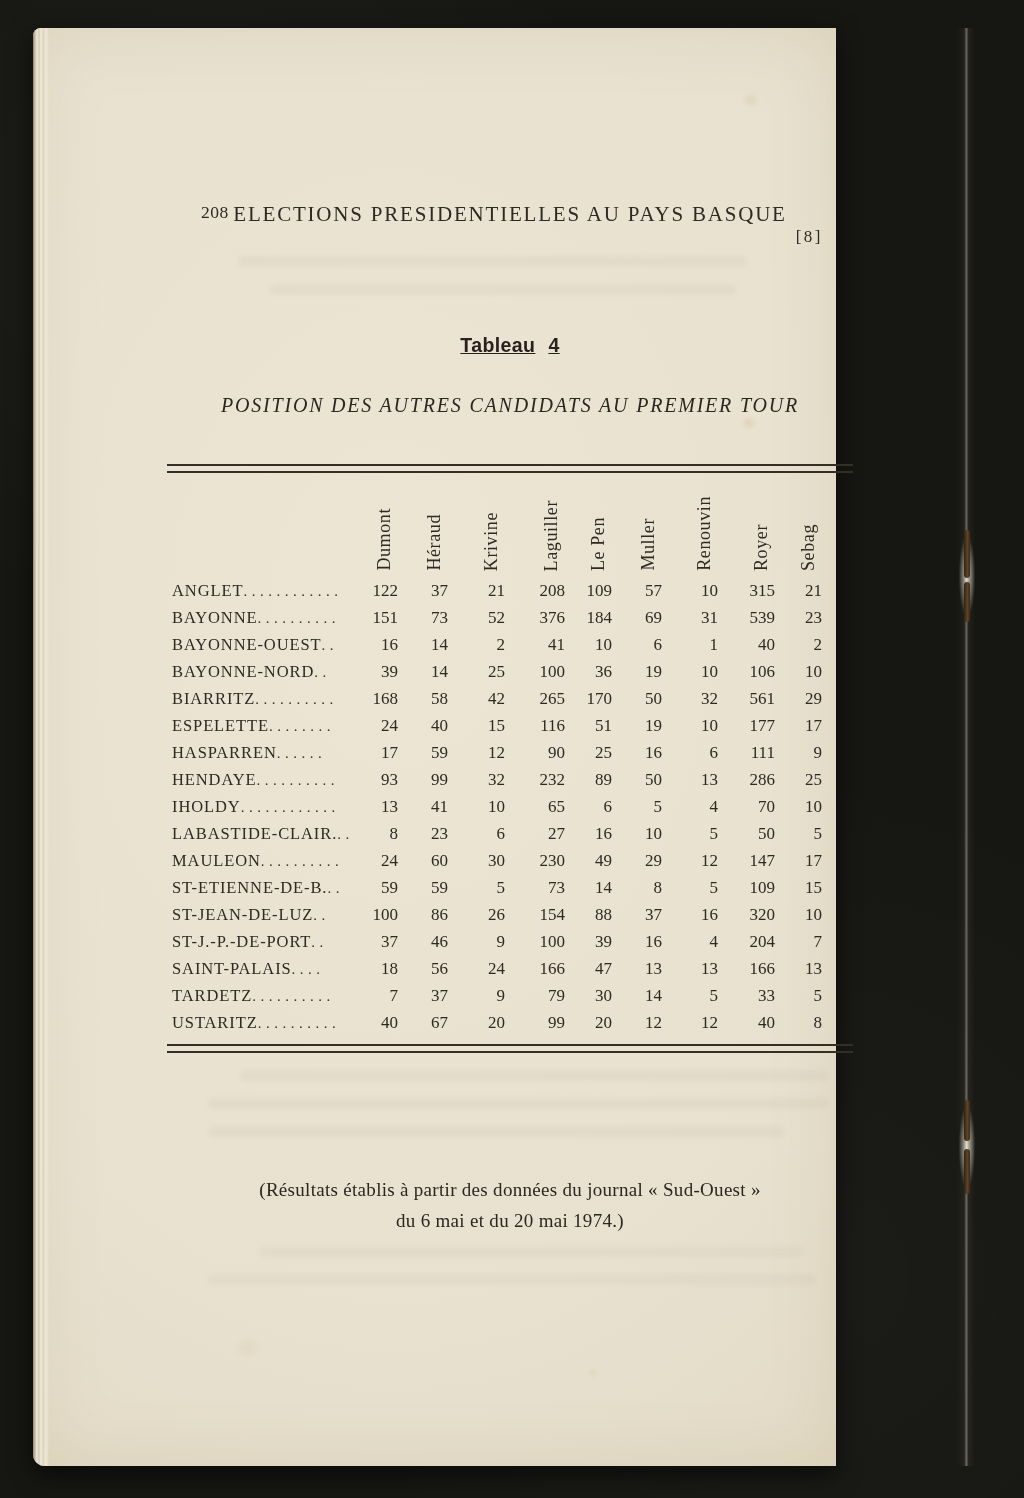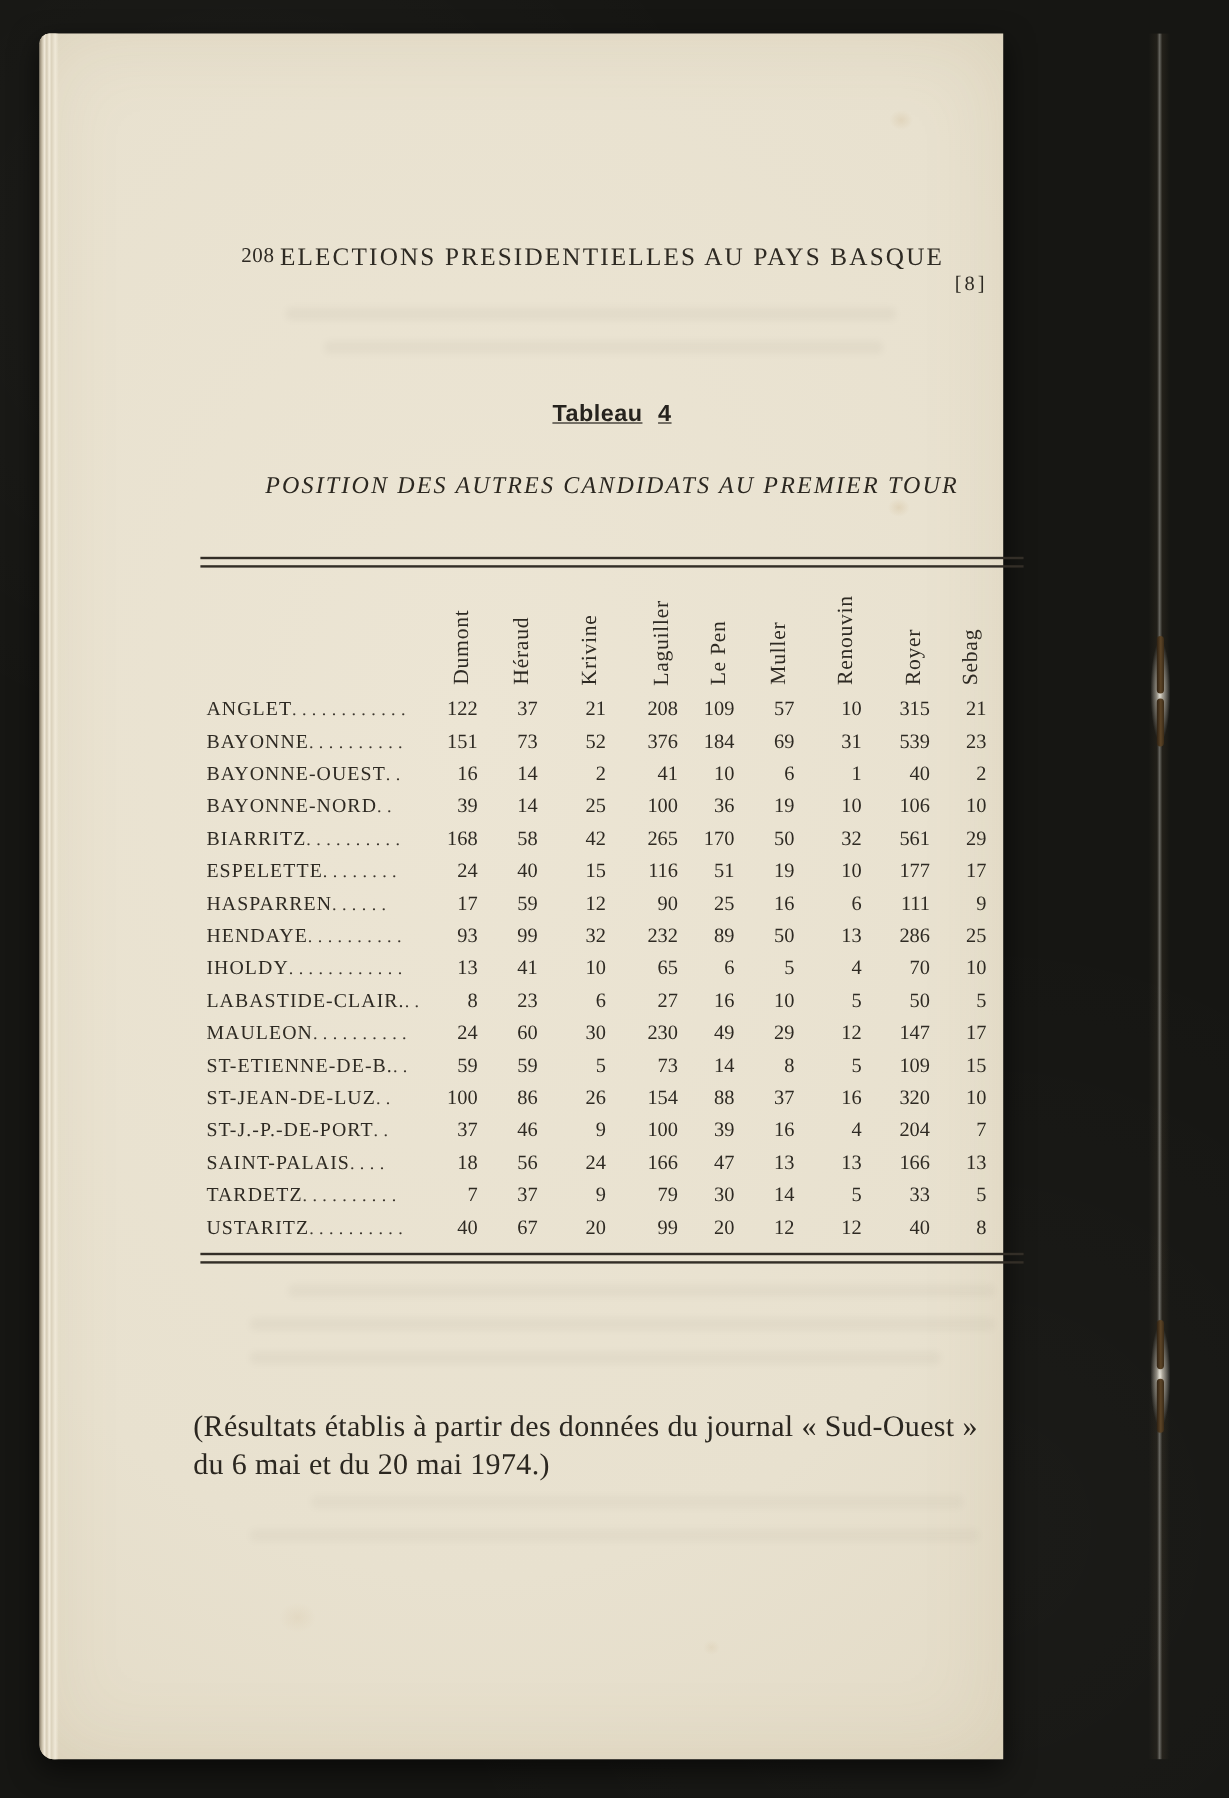--- a/index.html
+++ b/index.html
@@ -80,22 +80,22 @@
     font-size:18px; letter-spacing:0.6px; color:#2e2a23; white-space:nowrap;
   }
   .tbody { padding-bottom:8px; }
   .tr { height:27px; line-height:27px; }
   .td.label { display:flex; justify-content:flex-start; align-items:baseline;
               padding-left:5px; padding-right:3px; }
   .nm  { font-size:16.5px; letter-spacing:0.9px; white-space:nowrap; }
   .dots{ font-size:15px; letter-spacing:4.5px; color:#3a342c; white-space:nowrap; }
   .td.num { text-align:right; font-size:17px; }
 
-  .footnote { position:absolute; top:1146px; left:128px; width:726px; text-align:left;
-              font-size:25px; line-height:31px; letter-spacing:0.3px; color:#2b2720; }
+  .footnote { position:absolute; top:1146px; left:114px; width:726px; text-align:center;
+              font-size:19px; line-height:31px; letter-spacing:0.3px; color:#2b2720; }
 
   
   .staple { position:absolute; left:931px; width:6px; border-radius:3px; }
   .staple::before { 
     content:""; position:absolute; left:-8px; right:-8px; top:-10px; bottom:-10px;
     background:radial-gradient(closest-side, rgba(252,248,236,0.85), rgba(252,248,236,0) 75%);
     z-index:-1;
   }
   .staple .bar { position:absolute; left:0; right:0; background:linear-gradient(90deg,#2f2112,#5d4527 55%,#3a2a16); border-radius:3px; }
   .staple-top { top:502px; height:92px; }

